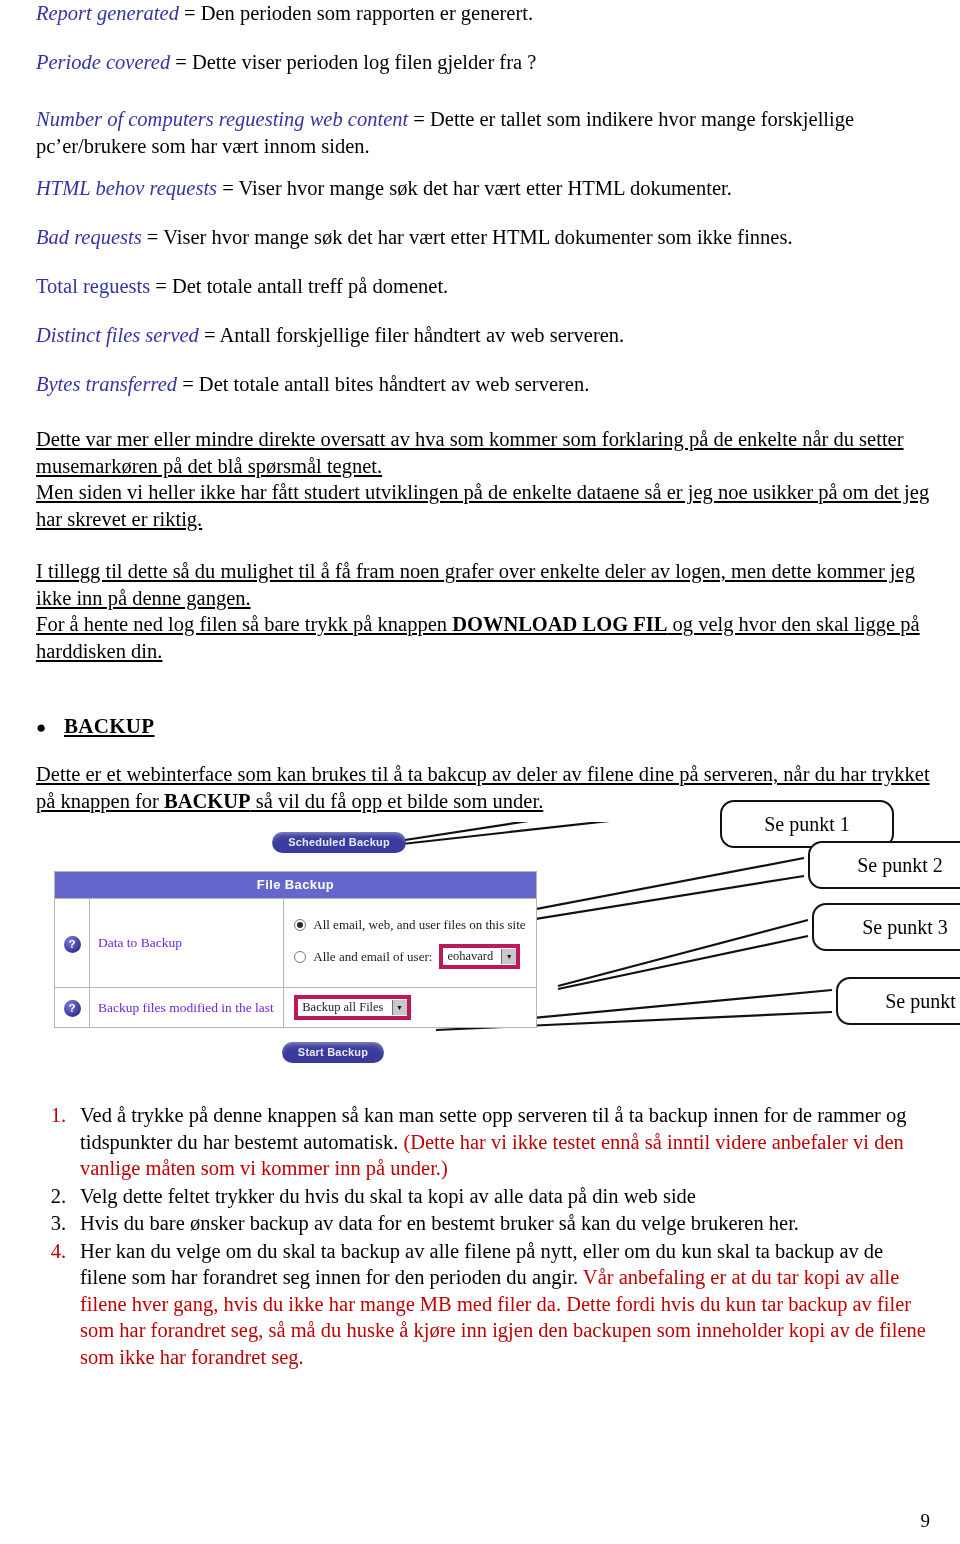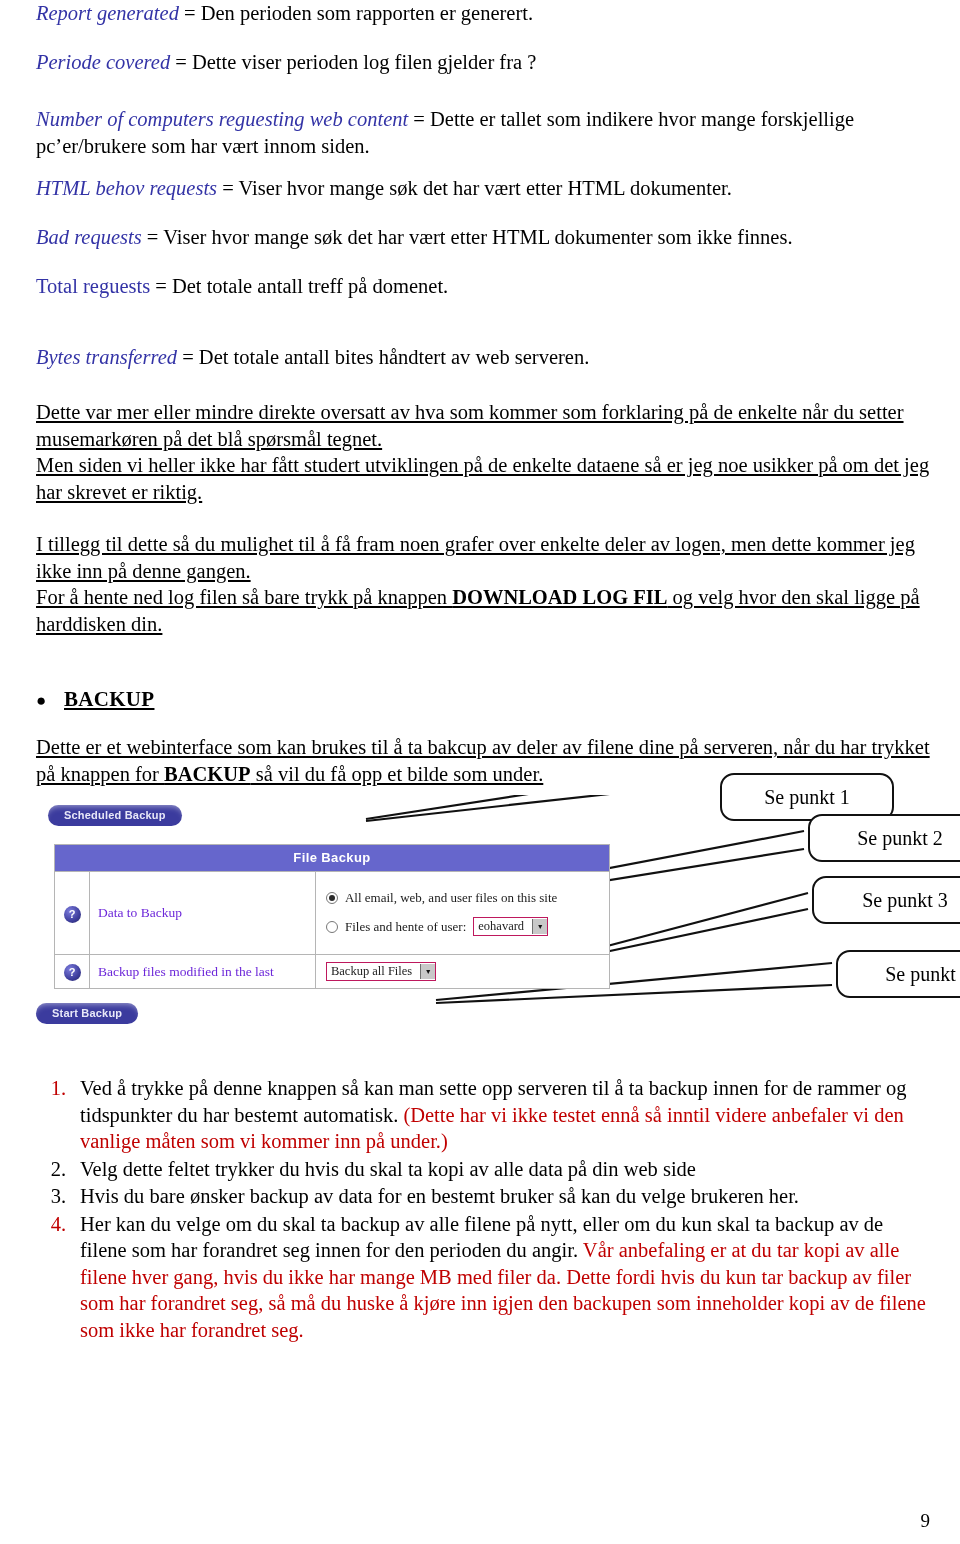--- a/index.html
+++ b/index.html
@@ -104,28 +104,28 @@
     background: #3b3b9e;
     color: #e8e8f8;
     font-family: "Liberation Sans", sans-serif;
     font-size: 11px;
     font-weight: bold;
     letter-spacing: .2px;
     padding: 4px 16px 5px;
     border-radius: 11px;
     box-shadow: inset 0 5px 6px -4px rgba(255,255,255,.55);
   }
-  .pill-row { text-align: left; }
+  .pill-row { text-align: center; }
   .pill-row.sched { margin-left: -6px; }
 
   .bk-table {
     margin-top: 18px;
     border: 1px solid #9a9a9a;
     border-collapse: collapse;
-    width: 556px;
+    width: 483px;
     background: #ffffff;
   }
   .bk-table td, .bk-table th { border: 1px solid #b5b5b5; }
   .bk-title {
     background: #6666cc;
     color: #ffffff;
     font-family: "Liberation Sans", sans-serif;
     font-size: 13px;
     font-weight: bold;
     text-align: center;
@@ -184,21 +184,21 @@
     content: "";
     position: absolute;
     left: 2px; top: 2px;
     width: 6px; height: 6px;
     border-radius: 50%;
     background: #2b2b2b;
   }
   .select {
     display: inline-flex;
     align-items: center;
-    border: 1px solid #be185d;
+    border: 4px solid #be185d;
     background: #fff;
     height: 17px;
     padding: 0 0 0 4px;
     font-size: 12.5px;
     font-family: "Liberation Serif", serif;
     color: #222;
   }
   .select .val { padding-right: 8px; }
   .select .arrow {
     width: 14px; height: 15px;
@@ -293,20 +293,23 @@
     <p class="def-line">
       <span class="term">Bad requests</span><span class="eq"> = </span><span>Viser hvor mange søk det har vært etter HTML dokumenter som ikke finnes.</span>
     </p>
     <div class="gap-md"></div>
 
     <p class="def-line">
       <span class="term upright">Total reguests</span><span class="eq"> = </span><span>Det totale antall treff på domenet.</span>
     </p>
     <div class="gap-md"></div>
 
+    <p class="def-line">
+      <span class="term">Distinct files served</span><span class="eq"> = </span><span>Antall forskjellige filer håndtert av web serveren.</span>
+    </p>
     <div class="gap-md"></div>
 
     <p class="def-line">
       <span class="term">Bytes transferred</span><span class="eq"> = </span><span>Det totale antall bites håndtert av web serveren.</span>
     </p>
   </div>
 
   <div style="height:28px"></div>
 
   <p class="para">Dette var mer eller mindre direkte oversatt av hva som kommer som forklaring på de enkelte når du setter musemarkøren på det blå spørsmål tegnet.</p>
@@ -366,21 +369,21 @@
             <span class="help-icon">?</span>
           </td>
           <td class="lbl-cell">Data to Backup</td>
           <td class="opt-cell">
             <div class="opt-row">
               <span class="radio on"></span>
               <span>All email, web, and user files on this site</span>
             </div>
             <div class="opt-row">
               <span class="radio"></span>
-              <span>Files and hente of user:</span>
+              <span>Alle and email of user:</span>
               <span class="select">
                 <span class="val">eohavard</span>
                 <span class="arrow">▼</span>
               </span>
             </div>
           </td>
         </tr>
         <tr>
           <td class="icon-cell">
             <span class="help-icon">?</span>

